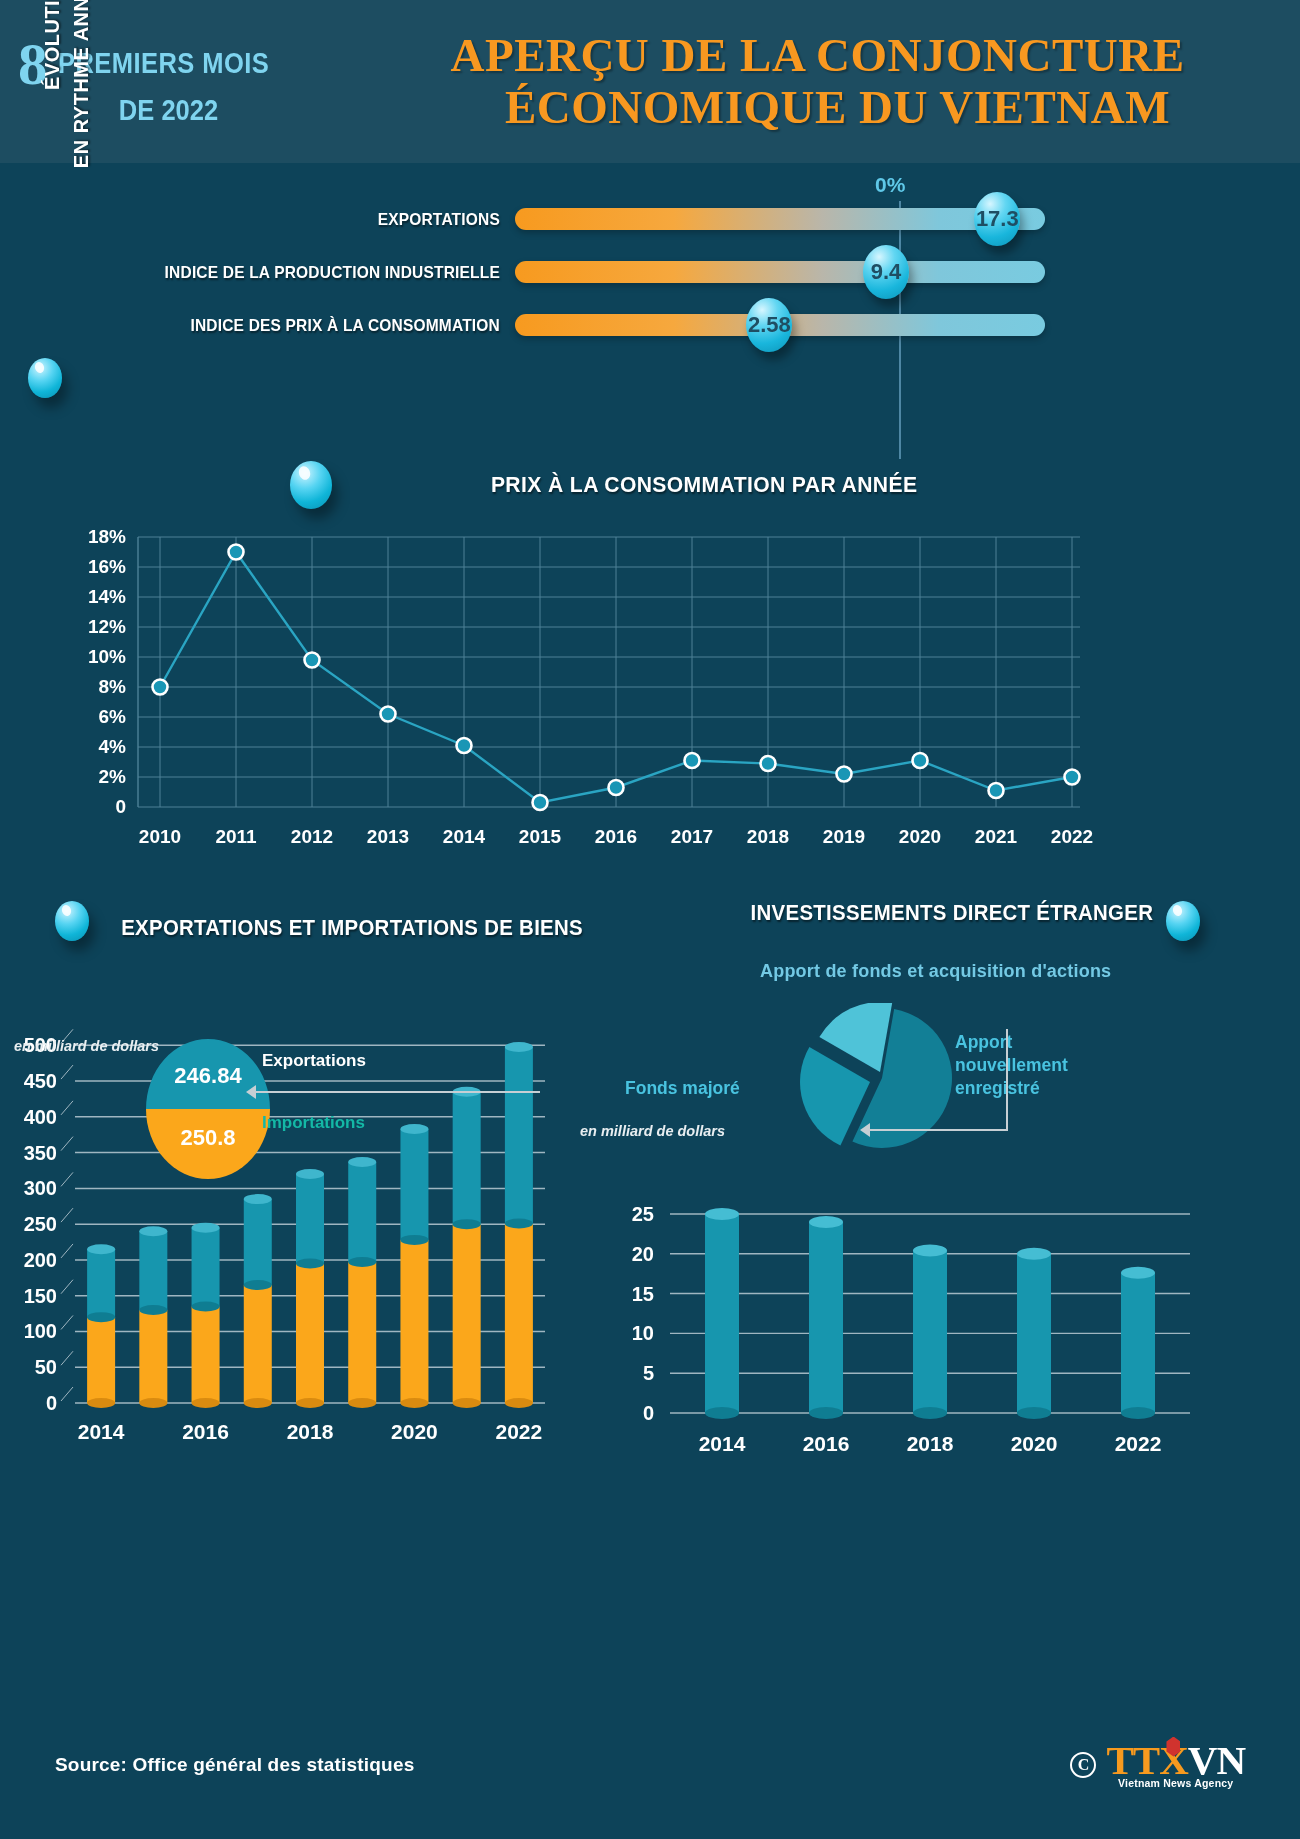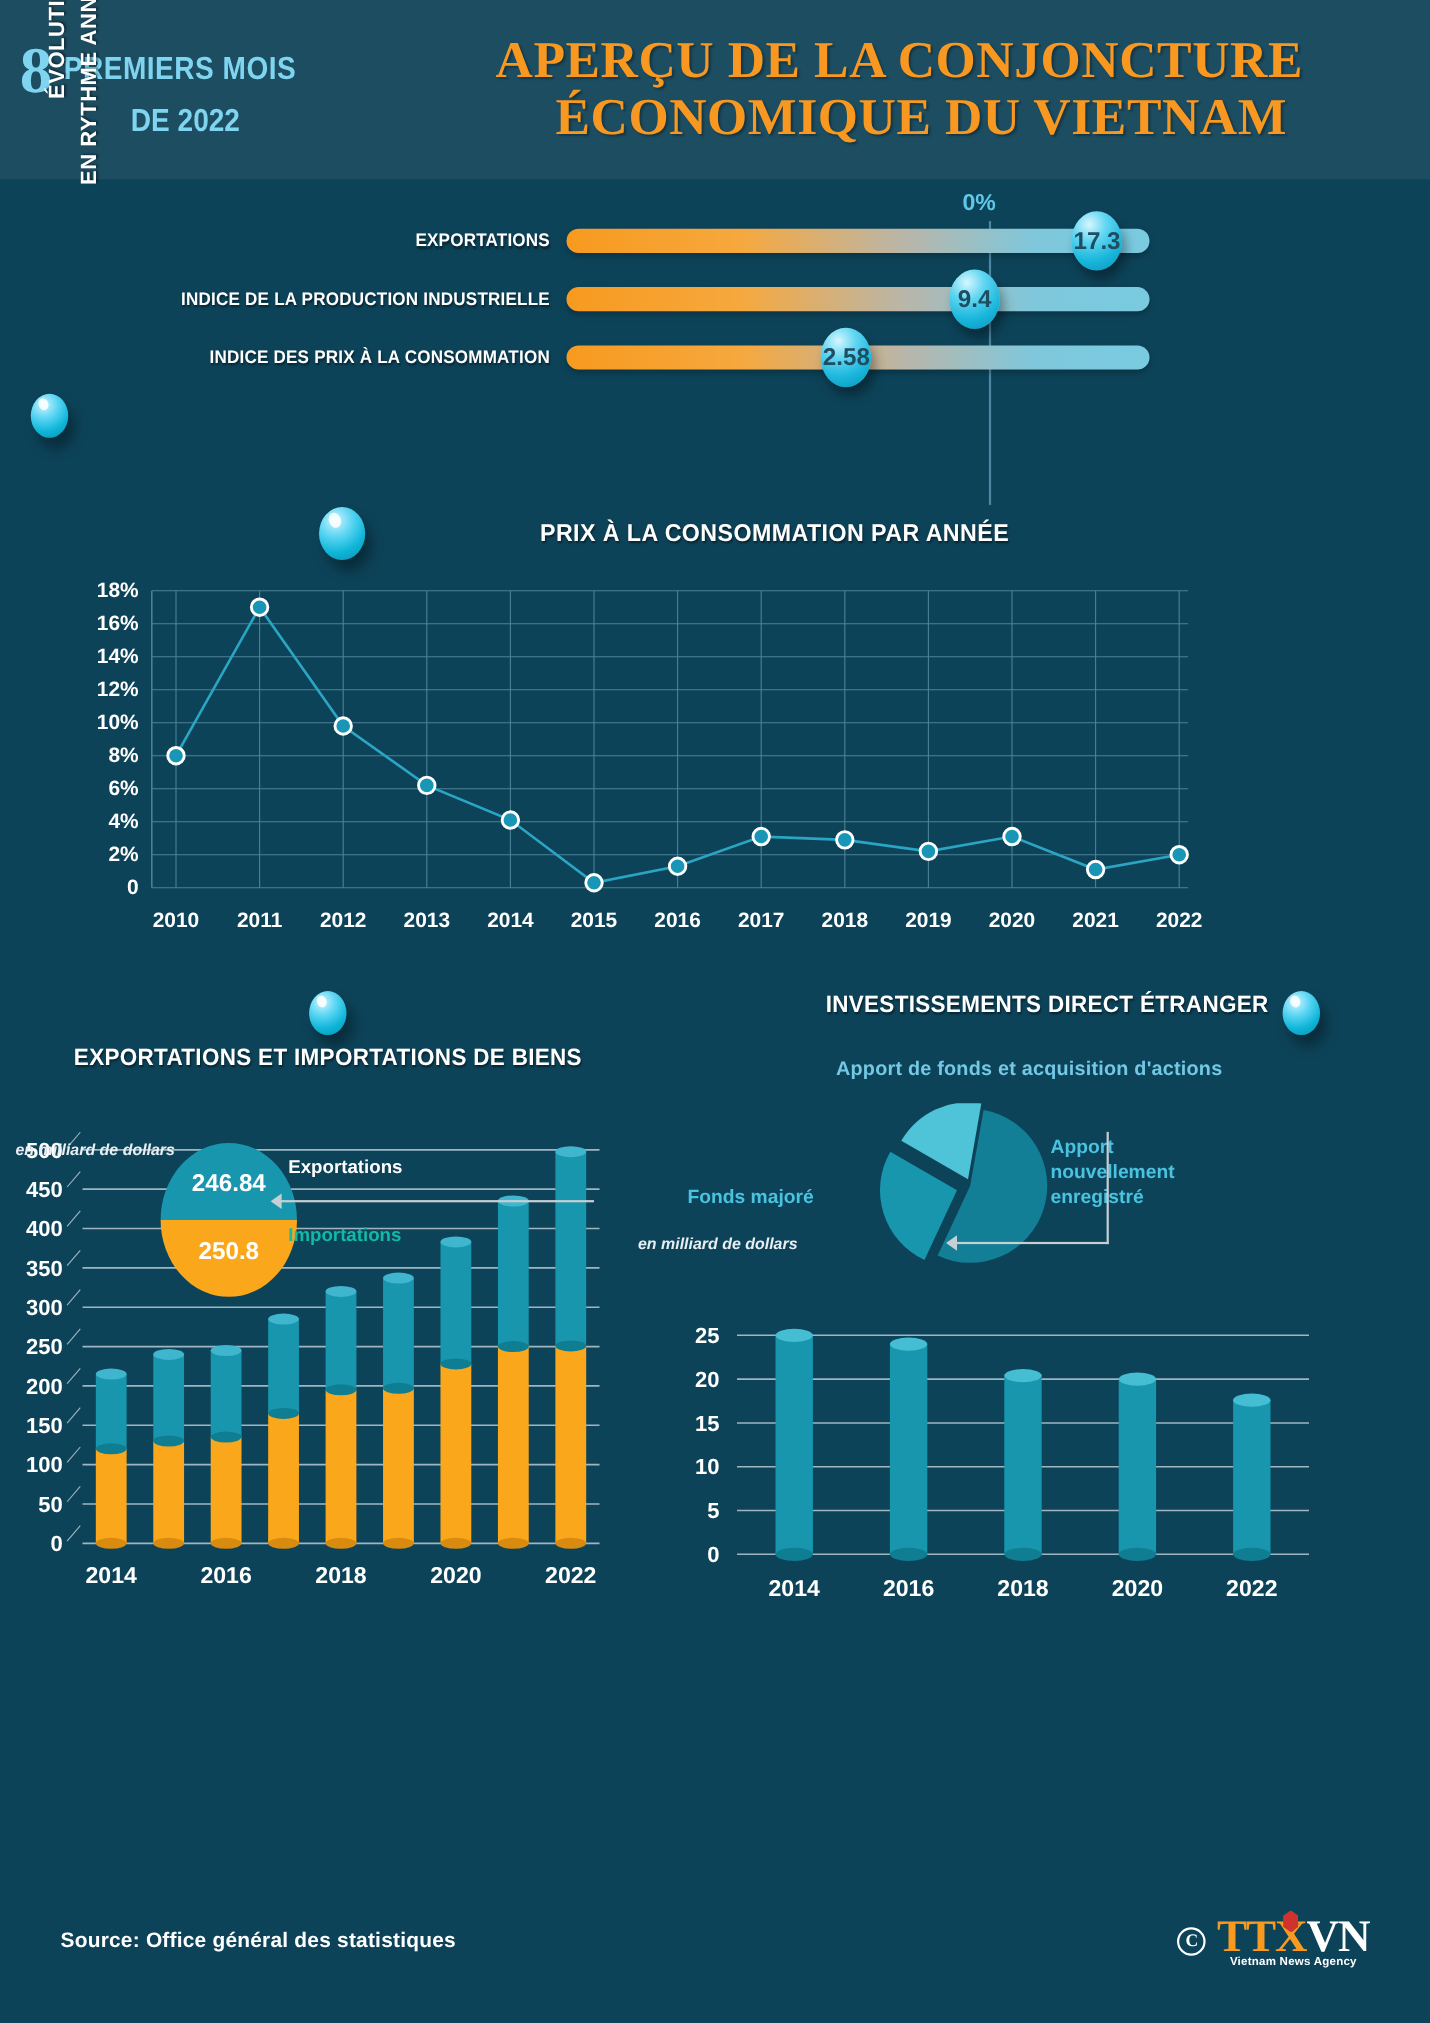--- a/index.html
+++ b/index.html
@@ -181,21 +181,21 @@
     letter-spacing: .4px;
     text-shadow: 1px 2px 2px rgba(0,0,0,.5);
     transform: scaleX(.96);
   }
   .linechart-wrap { position: relative; margin-top: 10px; }
 
   
   .sec3 { position: relative; height: 600px; }
   .sec3-head-left {
     position: absolute; left: 55px; top: 8px;
-    display: flex; align-items: center; gap: 8px; flex-direction: column;
+    display: flex; align-items: flex-end; gap: 20px;
   }
   .sec3-head-right {
     position: absolute; left: 740px; top: 8px;
     display: flex; align-items: flex-start; gap: 2px;
   }
   .sec-title {
     color: #fff; font-size: 21.5px; font-weight: bold;
     letter-spacing: .3px;
     text-shadow: 1px 2px 2px rgba(0,0,0,.5);
     transform: scaleX(.95);

